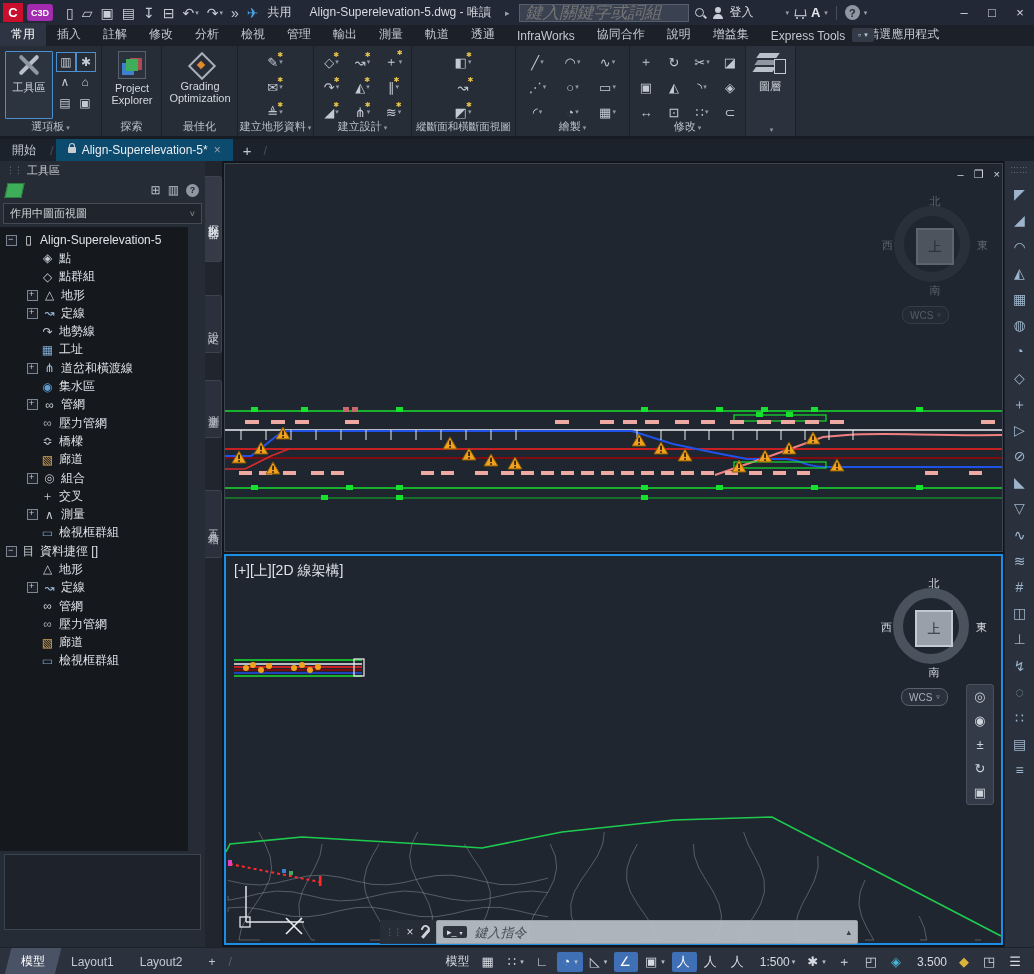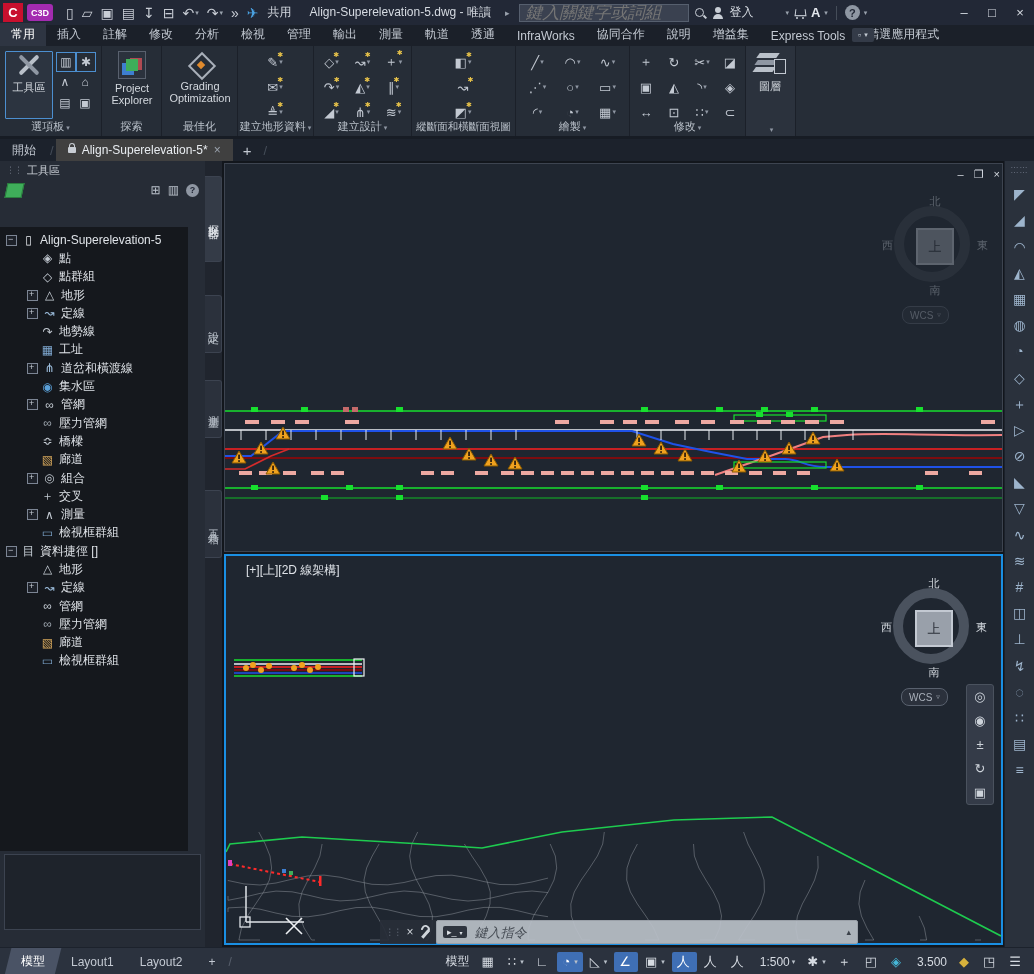--- a/index.html
+++ b/index.html
@@ -65,21 +65,21 @@
   .bi-diam::after{content:"";position:absolute;left:13px;top:11px;width:6px;height:6px;background:#e08a2d;transform:rotate(45deg);}
   .bi-layers{width:32px;height:26px;position:relative;}
   .bi-layers::before{content:"";position:absolute;left:4px;top:2px;width:20px;height:5px;background:#b9c0c9;transform:skewX(-35deg);box-shadow:3px 7px 0 #8f97a3, 6px 14px 0 #b9c0c9;}
   .bi-layers::after{content:"";position:absolute;right:0px;top:8px;width:10px;height:13px;border:1.6px solid #c3c9d2;background:#2b323d;}
   .bi-clip{width:28px;height:28px;position:relative;}
   .bi-clip::before{content:"";position:absolute;left:2px;top:2px;width:16px;height:22px;background:#c79a62;border-radius:2px;}
   .bi-clip::after{content:"";position:absolute;left:9px;top:6px;width:14px;height:18px;background:#d9dde2;border:1px solid #8f97a3;}
   
   #doctabs{position:absolute;left:0;top:139px;width:1034px;height:22px;background:#1c222c;display:flex;align-items:stretch;}
   .dtab{display:flex;align-items:center;gap:6px;padding:0 12px;color:#c3c9d2;}
-  .dtab.active{background:#404040;color:#e8ecf0;}
+  .dtab.active{background:#0c4a6e;color:#e8ecf0;}
   .dtab .x{color:#9aa2ad;font-size:12px;}
   .i-lock{width:8px;height:6px;background:#c8cdd4;position:relative;border-radius:1px;display:inline-block;}
   .i-lock::before{content:"";position:absolute;left:1px;top:-4px;width:4px;height:4px;border:1.4px solid #c8cdd4;border-bottom:none;border-radius:3px 3px 0 0;}
   .dplus{display:flex;align-items:center;padding:0 10px;color:#c3c9d2;font-size:15px;}
   .dsep{color:#454d59;align-self:center;font-size:13px;padding:0 2px;}
   
   #toolspace{position:absolute;left:0;top:161px;width:205px;height:786px;background:#262c36;}
   #ts-header{height:18px;display:flex;align-items:center;gap:5px;padding:0 6px;color:#c8cdd4;font-size:11px;}
   .grip-v{color:#6b7280;font-size:9px;letter-spacing:-1px;}
   #ts-iconrow{height:22px;display:flex;align-items:center;padding:0 6px;gap:6px;}
@@ -105,21 +105,21 @@
   .stab.active{background:#343b47;color:#e3e7ec;}
   .stab.pos-1{top:15px;height:84px;}
   .stab.pos-2{top:134px;height:56px;}
   .stab.pos-3{top:219px;height:56px;}
   .stab.pos-4{top:329px;height:66px;}
   
   #canvasbg{position:absolute;left:222px;top:161px;width:782px;height:786px;background:#12161c;}
   .vp{position:absolute;background:#1f2630;box-sizing:border-box;}
   #vp1{left:224px;top:163px;width:779px;height:389px;border:1px solid #3d4450;}
   #vp2{left:224px;top:554px;width:779px;height:391px;border:2px solid #1a8fe3;}
-  #vp2-label{position:absolute;left:20px;top:6px;color:#dfe3e8;font-size:12px;z-index:3;}
+  #vp2-label{position:absolute;left:8px;top:6px;color:#dfe3e8;font-size:14px;z-index:3;}
   #winctrl{position:absolute;right:34px;top:168px;display:flex;gap:10px;color:#d6dbe2;font-size:11px;z-index:4;}
   
   .vcube{position:absolute;width:110px;height:132px;z-index:3;}
   .vcube.faded{opacity:0.38;}
   .vc-ring{position:absolute;left:14px;top:14px;width:76px;height:76px;border:10px solid #3b424c;border-radius:50%;box-sizing:border-box;}
   .vc-face{position:absolute;left:36px;top:36px;width:34px;height:33px;background:#99a0aa;border:2px solid #c3c9d2;color:#2a2f38;
            display:flex;align-items:center;justify-content:center;font-size:13px;}
   .vc-n{position:absolute;left:0;right:0;top:2px;text-align:center;color:#b9c0c9;font-size:11px;}
   .vc-s{position:absolute;left:0;right:0;bottom:26px;text-align:center;color:#b9c0c9;font-size:11px;}
   .vc-w{position:absolute;left:2px;top:46px;color:#b9c0c9;font-size:11px;}
@@ -522,20 +522,24 @@
       <span class="grip-v">⋮⋮</span>
       <span>工具區</span>
     </div>
     <div id="ts-iconrow">
       <span class="ts-green"></span>
       <span class="right">
         <span class="ts-mini">⊞</span>
         <span class="ts-mini">▥</span>
         <span class="i-q" style="width:13px;height:13px;font-size:9px;">?</span>
       </span>
+    </div>
+    <div id="ts-view">
+      <span>作用中圖面視圖</span>
+        <span class="car">˅</span>
     </div>
     <div id="tree">
 
         <div class="trow lvl-0 exp-minus">
           <span class="texp"></span>
           <span class="tico" style="color: rgb(232, 236, 240);">▯</span>
           <span>Align-Superelevation-5</span>
         </div>
 
         <div class="trow lvl-1 exp-none">

